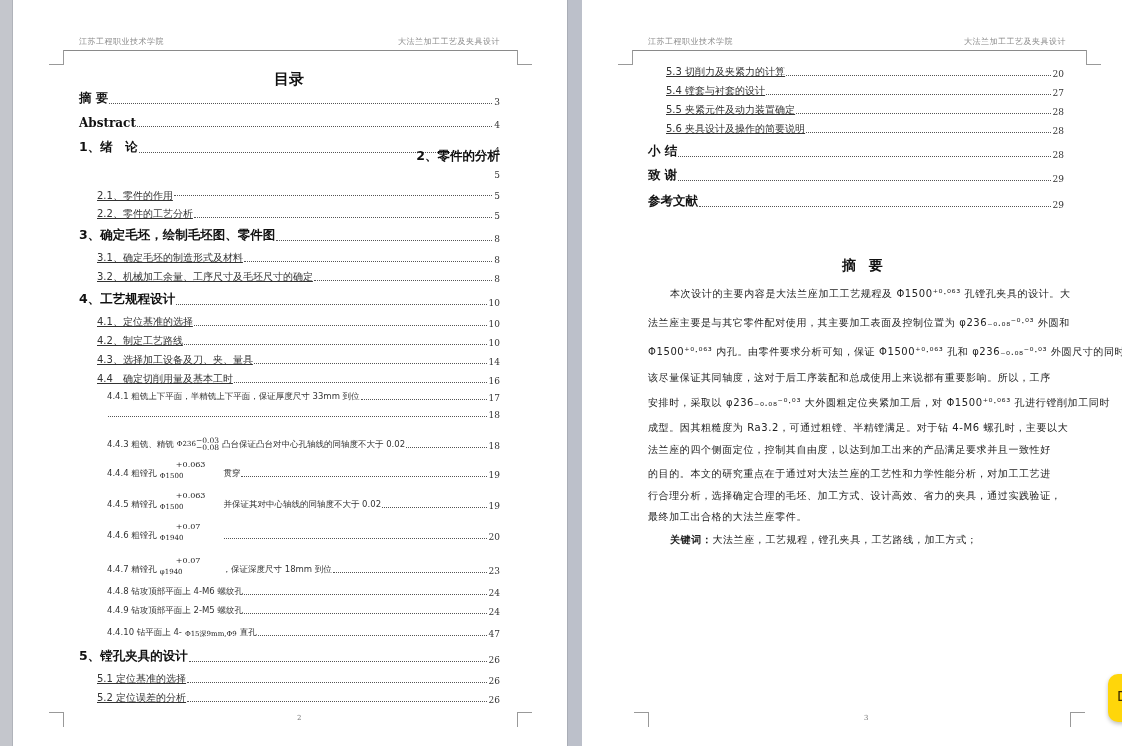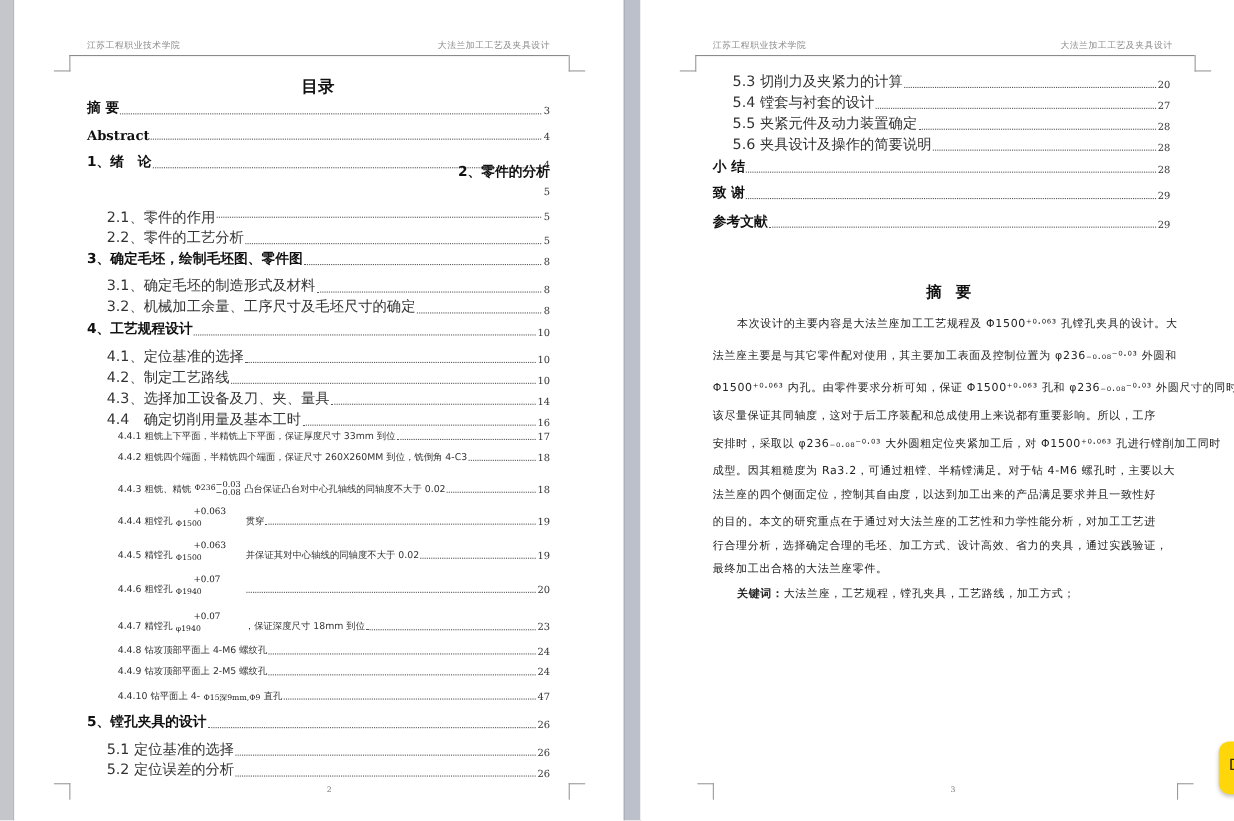--- a/index.html
+++ b/index.html
@@ -17,21 +17,21 @@
   .hdr { position:absolute; top:36px; font-size:8px; color:#8a8a8a; letter-spacing:0.5px; font-family:"DejaVu Sans",sans-serif; }
   .hdr-line { position:absolute; top:50px; height:0; border-top:1px solid #8a8a8a; }
   .corner { position:absolute; width:14px; height:14px; border-color:#999; border-style:solid; border-width:0; }
   .toc-title { position:absolute; font-size:15px; font-weight:bold; font-family:"DejaVu Sans",sans-serif; }
   .toc-row { position:absolute; display:flex; align-items:flex-end; white-space:nowrap; }
   .toc-row .lbl { flex:0 0 auto; }
   .toc-row .dots { flex:1 1 auto; border-bottom:1px dotted #555; margin:0 2px 3px 1px; height:1px; }
   .toc-row .pg { flex:0 0 auto; font-size:9px; color:#333; }
   .lv1 { font-size:12.5px; font-weight:bold; font-family:"DejaVu Sans",sans-serif; }
   .lv1s { font-size:12px; font-weight:bold; font-family:"DejaVu Serif",serif; }
-  .lv2 { font-size:13px; color:#333; font-family:"DejaVu Sans",sans-serif; }
+  .lv2 { font-size:10px; color:#333; font-family:"DejaVu Sans",sans-serif;text-decoration:underline; }
   .lv3 { font-size:8.5px; color:#333; font-family:"DejaVu Sans",sans-serif; }
   .tol { position:relative; display:inline-block; font-size:7px; font-family:"DejaVu Serif",serif; color:#222; }
   .tol .sup { position:absolute; left:16px; top:-12px; font-size:8px; }
   .tol .stack { display:inline-block; vertical-align:middle; line-height:7px; font-size:7.5px; }
   .pnum { position:absolute; top:714px; font-size:7px; color:#777; }
   .abs-title { position:absolute; left:260px; top:257px; font-size:14px; font-weight:bold; font-family:"DejaVu Sans",sans-serif; letter-spacing:4px; }
   .abs-line { position:absolute; left:66px; width:422px; font-size:10px; color:#222; font-family:"DejaVu Sans",sans-serif; white-space:nowrap; letter-spacing:0.6px; }
   .kw b { font-weight:bold; }
   .yellow-tab { position:absolute; left:1108px; top:674px; width:30px; height:48px; background:#ffd60a; border-radius:10px; box-shadow:0 2px 4px rgba(0,0,0,0.25); }
   .yellow-tab span { position:absolute; left:9px; top:14px; font-size:14px; color:#3a2a00; font-family:"DejaVu Sans",sans-serif; }
@@ -123,21 +123,20 @@
         <span class="lbl lv2">4.4　确定切削用量及基本工时</span>
         <span class="dots"></span>
         <span class="pg">16</span>
       </div>
       <div class="toc-row" style="left: 94px; width: 393px; top: 391px;">
         <span class="lbl lv3">4.4.1 粗铣上下平面，半精铣上下平面，保证厚度尺寸 33mm 到位</span>
         <span class="dots"></span>
         <span class="pg">17</span>
       </div>
       <div class="toc-row" style="left: 94px; width: 393px; top: 410px;">
-        <span class="lbl lv3">4.4.2 粗铣四个端面，半精铣四个端面，保证尺寸 260X260MM 到位，铣倒角 4-C3</span>
         <span class="dots"></span>
         <span class="pg">18</span>
       </div>
       <div class="toc-row" style="left: 94px; width: 393px; top: 437px;">
         <span class="lbl lv3">4.4.3 粗铣、精铣</span>
         <span class="tol lv3" style="margin: 0px 3px;"><span>Φ236</span><span class="stack"><div>−0.03</div><div>−0.08</div></span></span>
         <span class="lbl lv3">凸台保证凸台对中心孔轴线的同轴度不大于 0.02</span>
         <span class="dots"></span>
         <span class="pg">18</span>
       </div>

